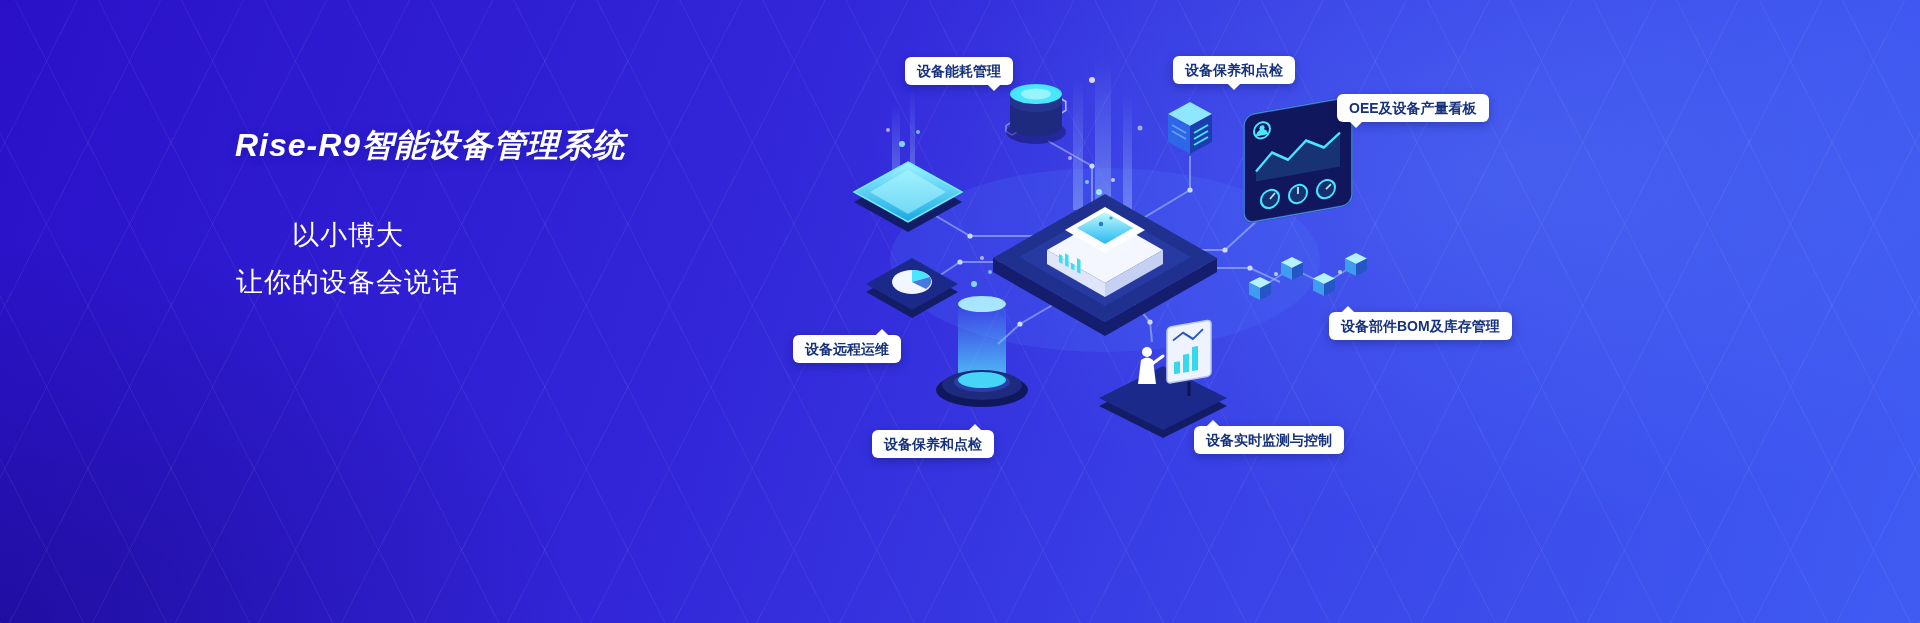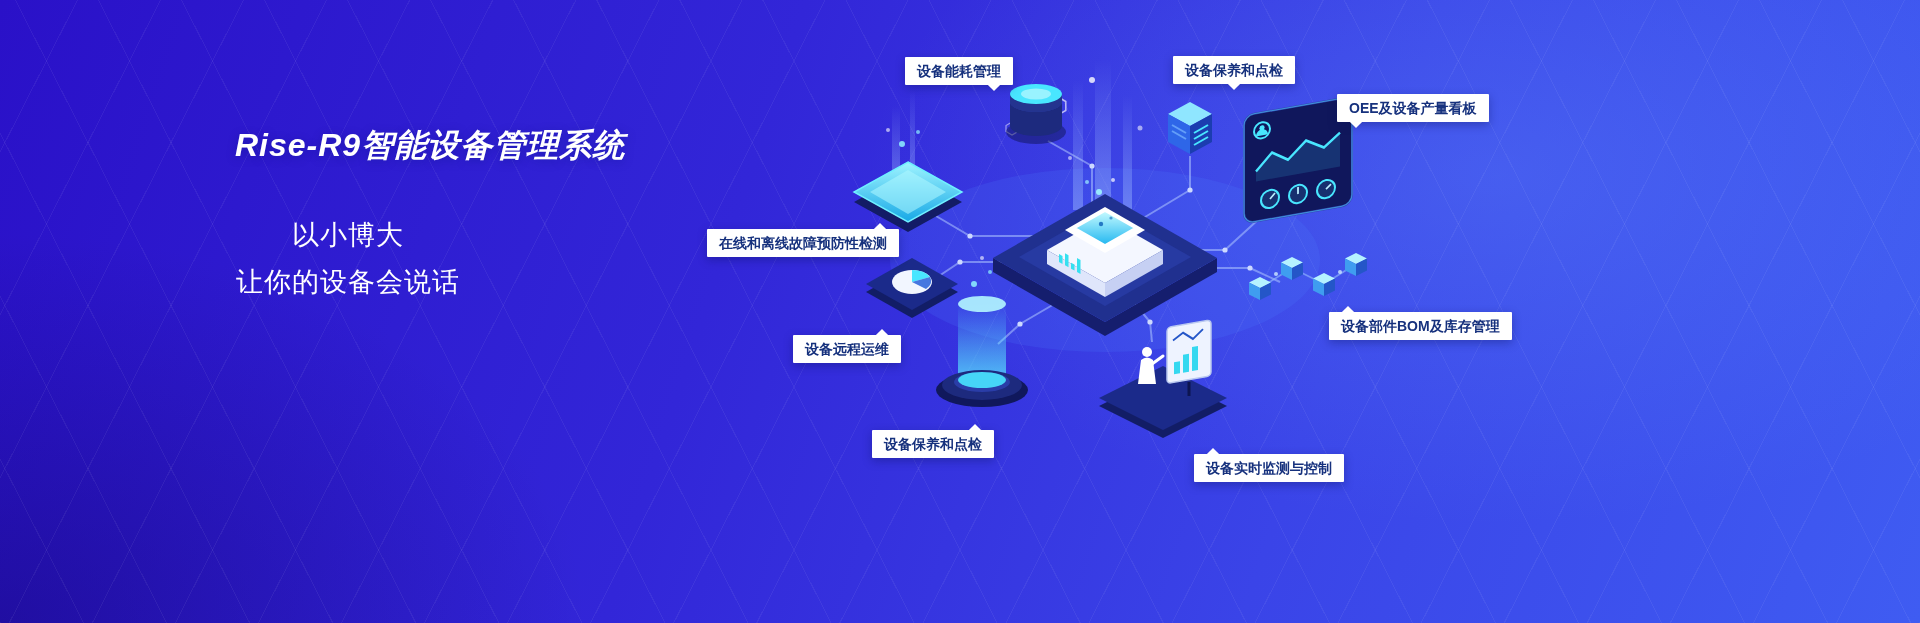--- a/index.html
+++ b/index.html
@@ -23,21 +23,21 @@
     letter-spacing:1px;white-space:nowrap;
     text-shadow:0 2px 10px rgba(0,20,120,0.35);
   }
   .hero-sub{
     position:absolute;left:236px;top:212px;color:#ffffff;
     font-size:27px;line-height:47px;font-weight:400;letter-spacing:1px;text-align:center;
   }
   .callout{
     position:absolute;background:#ffffff;color:#16317d;
     font-size:14px;font-weight:bold;line-height:1;white-space:nowrap;
-    padding:7px 12px;border-radius:1px;
+    padding:7px 12px;border-radius:6px;
     box-shadow:0 3px 10px rgba(8,16,90,0.35);
     z-index:5;
   }
   .callout::after{
     content:"";position:absolute;width:10px;height:10px;background:#ffffff;
     transform:rotate(45deg);
   }
   .tail-b::after{bottom:-4px;left:50%;margin-left:-5px;}
   .tail-bl::after{bottom:-4px;left:14px;}
   .tail-br::after{bottom:-4px;right:14px;}
@@ -252,18 +252,17 @@
         <circle cx="0" cy="-20" r="5" fill="#ffffff"></circle>
         <path d="M-6,-12 Q0,-17 6,-12 L9,12 L-9,12 Z" fill="#ffffff"></path>
         <line x1="5" y1="-8" x2="16" y2="-16" stroke="#ffffff" stroke-width="3" stroke-linecap="round"></line>
       </g>
     </g>
   </svg>
 
   <div class="callout tail-br" style="left:905px;top:57px">设备能耗管理</div>
   <div class="callout tail-b" style="left:1173px;top:56px">设备保养和点检</div>
   <div class="callout tail-bl" style="left:1337px;top:94px">OEE及设备产量看板</div>
-  <div class="callout tail-tr" style="left:707px;top:229px">在线和离线故障预防性检测</div>
   <div class="callout tail-tr" style="left:793px;top:335px">设备远程运维</div>
   <div class="callout tail-tr" style="left:872px;top:430px">设备保养和点检</div>
-  <div class="callout tail-tl" style="left:1194px;top:454px">设备实时监测与控制</div>
+  <div class="callout tail-tl" style="left:1194px;top:426px">设备实时监测与控制</div>
   <div class="callout tail-tl" style="left:1329px;top:312px">设备部件BOM及库存管理</div>
 </div>
 
 </body></html>

